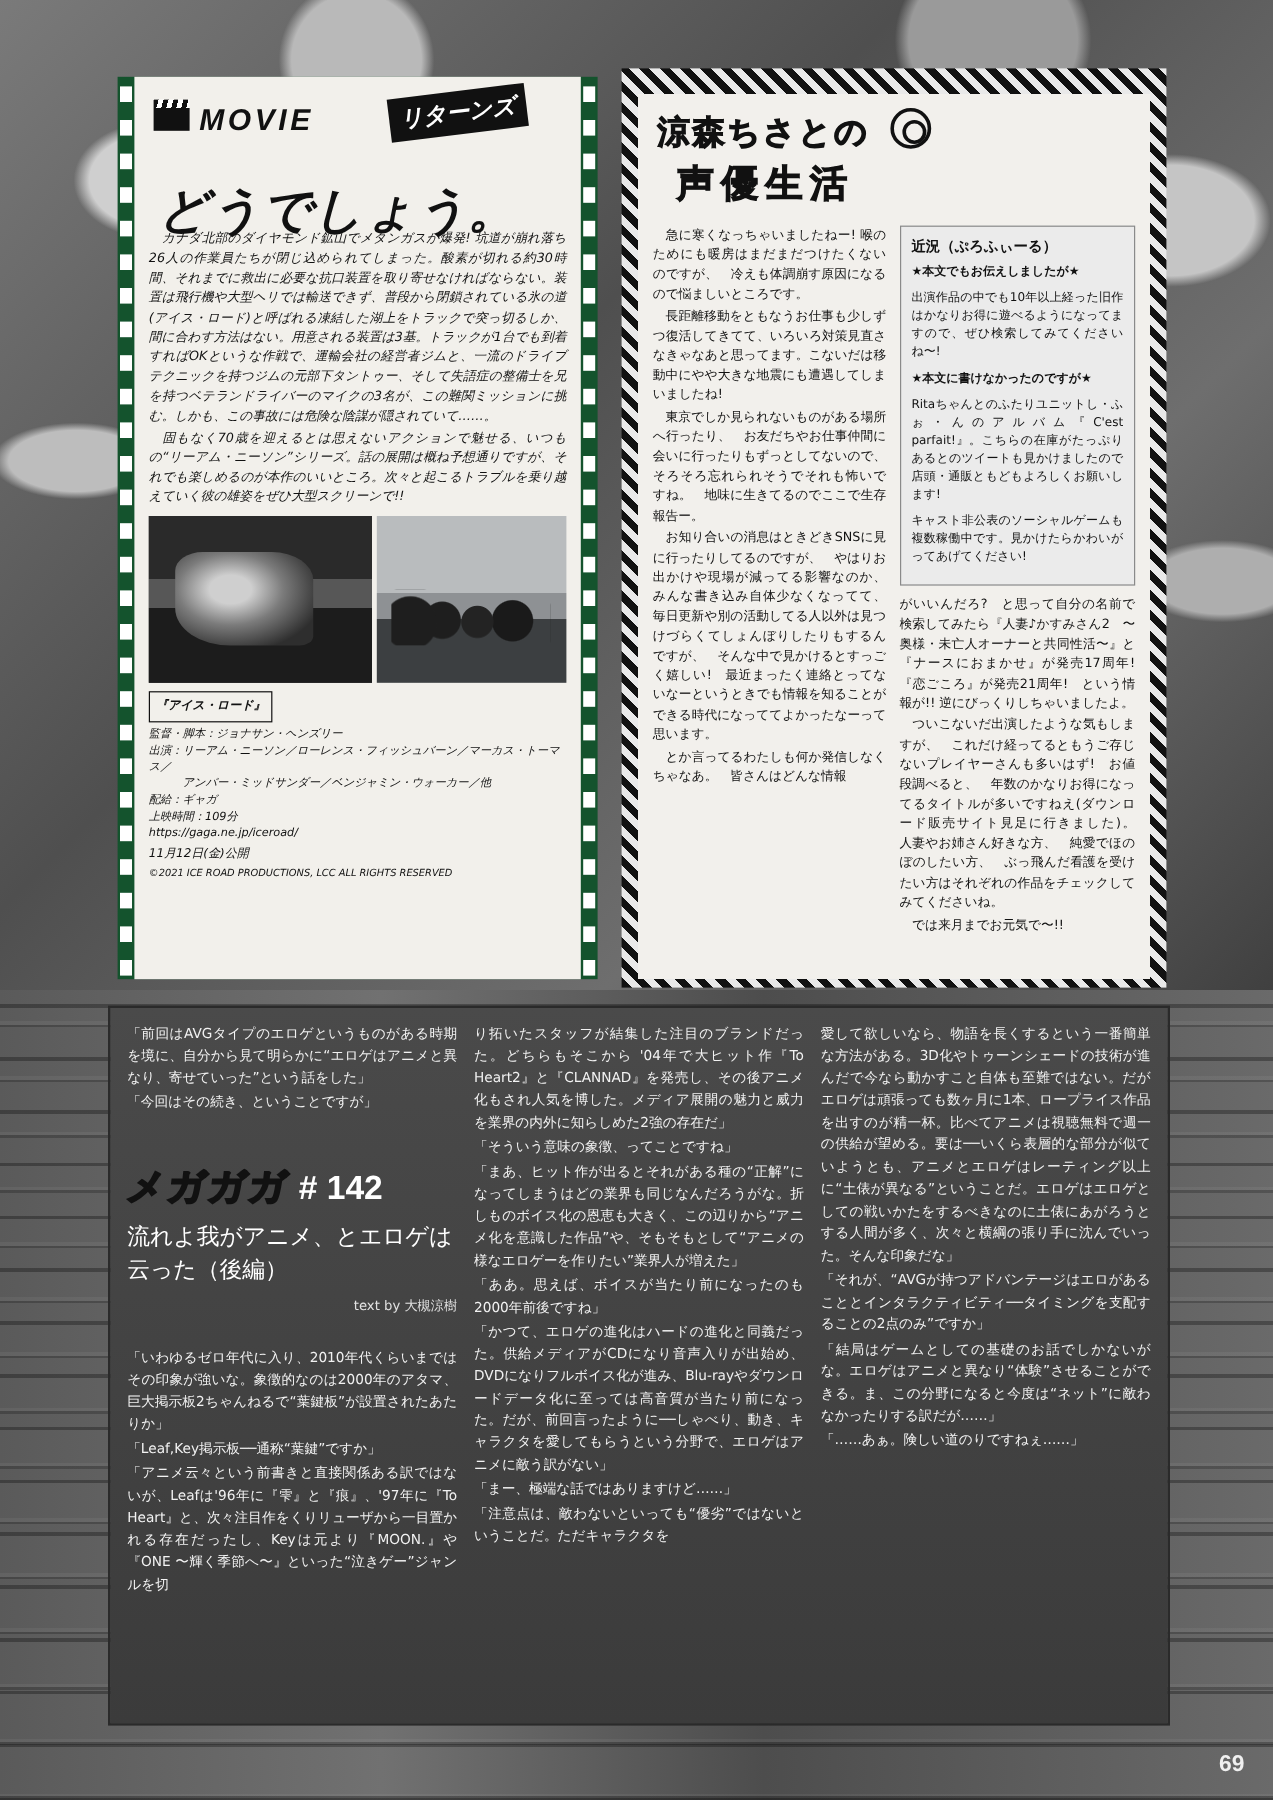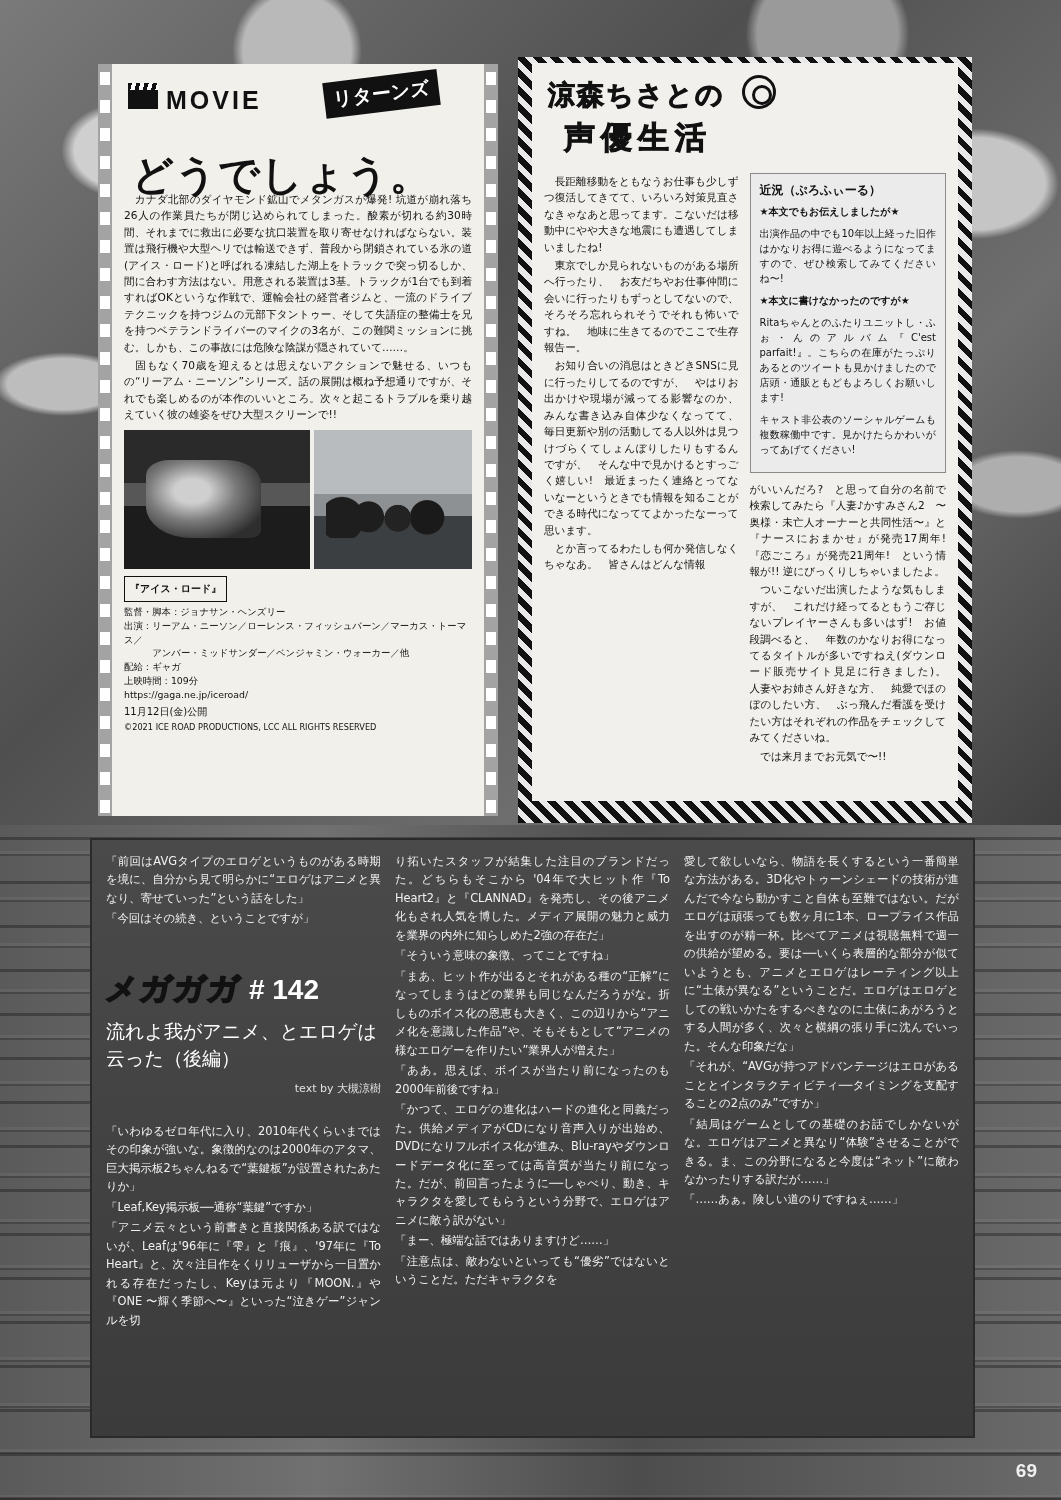--- a/index.html
+++ b/index.html
@@ -34,22 +34,23 @@
       linear-gradient(90deg,#5a5a5a,#717171 30%,#4d4d4d 60%,#6a6a6a);
   }
   .bg-bottom::after{
     content:""; position:absolute; inset:0;
     background:repeating-linear-gradient(0deg, rgba(0,0,0,.30) 0 3px, transparent 3px 44px);
   }
 
   
   .film {
     position:absolute; left:98px; top:64px; width:400px; height:752px;
-    background:#a3a3a3;
+    background:#14532d;
     padding:0 14px;
+    font-style:italic;
   }
   .film .perf {
     position:absolute; top:0; width:14px; height:100%;
   }
   .film .perf.l { left:0; }
   .film .perf.r { right:0; }
   .film .perf i {
     position:absolute; left:2px; width:10px; height:13px; background:#fff;
   }
   .film-inner {
@@ -124,21 +125,21 @@
     margin-top:7px; font-size:9.4px; line-height:1.46; color:#111;
   }
   .credits .ctitle {
     display:inline-block; border:1px solid #111; padding:5px 5px; font-size:10px; font-weight:bold; margin-bottom:3px;
   }
   .credits .rel { margin-top:4px; font-size:10px; }
   .credits .copy { margin-top:2px; font-size:8.2px; }
 
   
   .seiyuu {
-    position:absolute; left:525px; top:56px; width:440px; height:752px;
+    position:absolute; left:525px; top:71px; width:440px; height:752px;
     background:#f2f0ec;
     border:7px solid transparent;
     padding:10px 12px 10px;
     background-clip:padding-box;
   }
   .seiyuu-frame {
     position:absolute; left:518px; top:57px; width:454px; height:766px;
     background:repeating-linear-gradient(45deg,#111 0 6px,#e9e9e9 6px 12px);
   }
   .seiyuu-head {
@@ -303,20 +304,21 @@
 <div class="seiyuu">
   <div class="seiyuu-head">
     <div class="sh-line1">涼森ちさとの</div>
     <div class="sh-swirl"></div>
     <div class="sh-line2">声優生活</div>
   </div>
 
   <div class="s-cols">
     <div class="s-left">
       <div class="s-text">
+          <p style="margin:0 0 2px">　急に寒くなっちゃいましたねー! 喉のためにも暖房はまだまだつけたくないのですが、　冷えも体調崩す原因になるので悩ましいところです。</p>
           <p style="margin:0 0 2px">　長距離移動をともなうお仕事も少しずつ復活してきてて、いろいろ対策見直さなきゃなあと思ってます。こないだは移動中にやや大きな地震にも遭遇してしまいましたね!</p>
           <p style="margin:0 0 2px">　東京でしか見られないものがある場所へ行ったり、　お友だちやお仕事仲間に会いに行ったりもずっとしてないので、　そろそろ忘れられそうでそれも怖いですね。　地味に生きてるのでここで生存報告ー。</p>
           <p style="margin:0 0 2px">　お知り合いの消息はときどきSNSに見に行ったりしてるのですが、　やはりお出かけや現場が減ってる影響なのか、　みんな書き込み自体少なくなってて、　毎日更新や別の活動してる人以外は見つけづらくてしょんぼりしたりもするんですが、　そんな中で見かけるとすっごく嬉しい!　最近まったく連絡とってないなーというときでも情報を知ることができる時代になっててよかったなーって思います。</p>
           <p style="margin:0 0 2px">　とか言ってるわたしも何か発信しなくちゃなあ。　皆さんはどんな情報</p>
         </div>
     </div>
     <div class="s-right">
       <div class="kinkyo">
         <h4>近況（ぷろふぃーる）</h4>
         <p class="star">★本文でもお伝えしましたが★</p>

